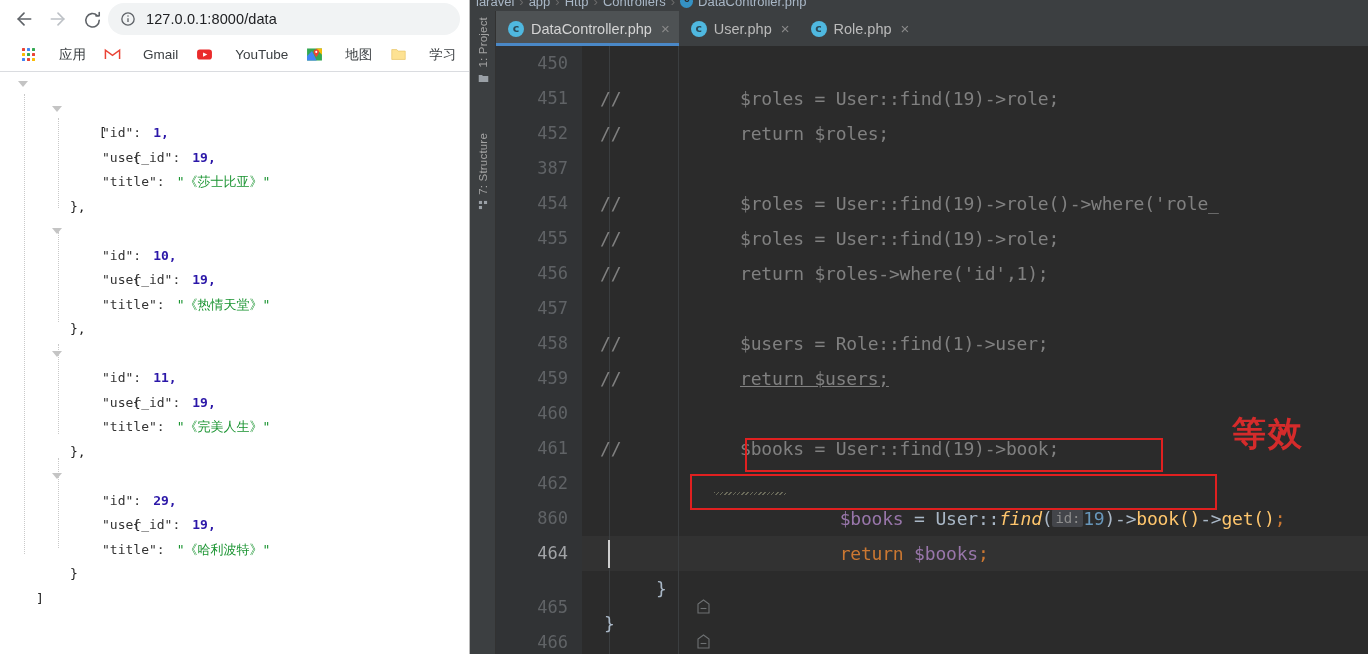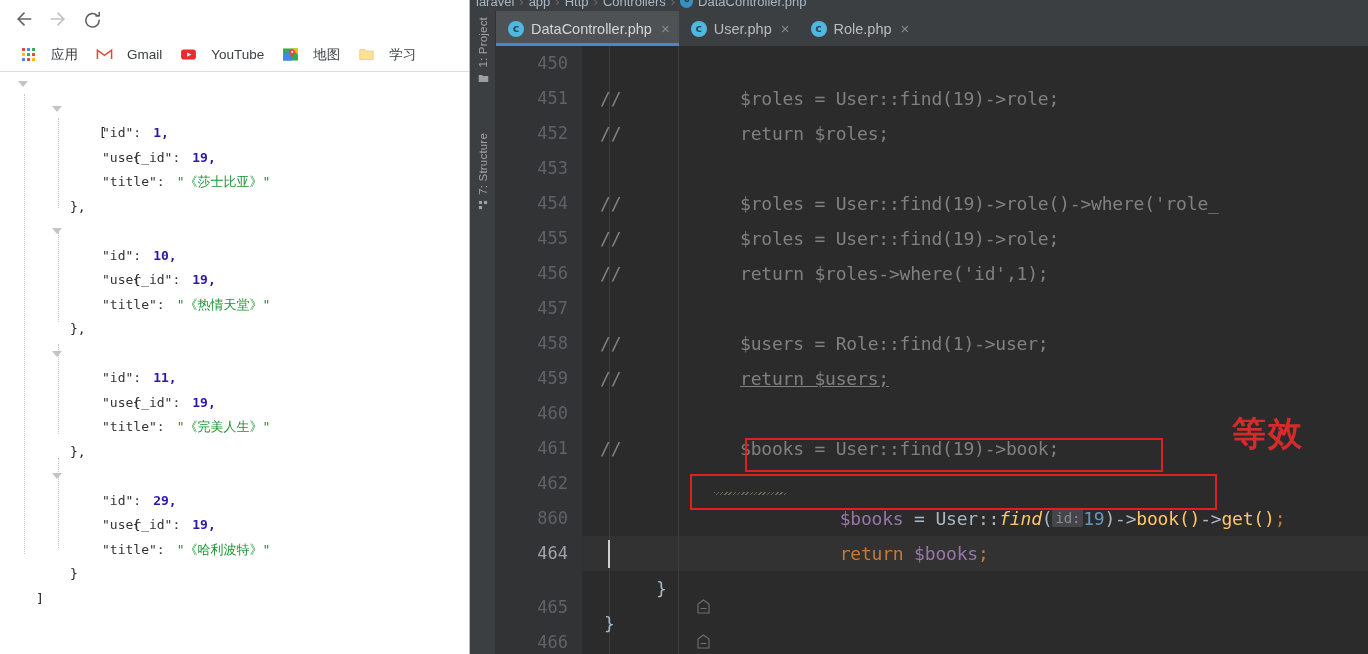--- a/index.html
+++ b/index.html
@@ -45,21 +45,21 @@
   .omnibox .url {
     font-size: 14.5px; color: #202124; letter-spacing: .1px;
     white-space: nowrap; overflow: hidden;
   }
 
   .bookmarks {
     position: absolute; left: 0; top: 38px; width: 470px; height: 34px;
     display: flex; align-items: center; padding-left: 12px; gap: 2px;
     border-bottom: 1px solid #dadce0; background: #fff;
   }
-  .bm { display: flex; align-items: center; gap: 14px; padding: 4px 8px; border-radius: 4px; }
+  .bm { display: flex; align-items: center; gap: 22px; padding: 4px 8px; border-radius: 4px; }
   .bm-label { font-size: 13.5px; color: #3c4043; white-space: nowrap; }
   .bm-ic { width: 17px; height: 17px; flex: none; display: block; }
 
   
   .grid-ic { display: grid; grid-template-columns: repeat(3,3px); grid-template-rows: repeat(3,3px); gap: 2px; width: 13px; height: 13px; }
   .grid-ic i { display: block; width: 3px; height: 3px; border-radius: .5px; }
 
   .viewer {
     position: absolute; left: 0; top: 72px; width: 470px; height: 582px;
     background: #fff; overflow: hidden;
@@ -215,20 +215,30 @@
             </svg>
         </div>
         <div class="nav-btn">
           <svg width="19" height="19" viewBox="0 0 24 24" fill="none" stroke="currentColor" stroke-width="2" stroke-linecap="round" stroke-linejoin="round">
               <path d="M20.5 13a8.5 8.5 0 1 1-2.6-6.1"></path>
               <polyline points="20.5 3.2 20.5 7.4 16.3 7.4"></polyline>
             </svg>
         </div>
       </div>
 
+      <div class="omnibox">
+        <span class="info-ic">
+          <svg width="16" height="16" viewBox="0 0 24 24" fill="none" stroke="currentColor" stroke-width="2">
+              <circle cx="12" cy="12" r="9.2"></circle>
+              <line x1="12" y1="11" x2="12" y2="16.5"></line>
+              <circle cx="12" cy="7.6" r="1.1" fill="currentColor" stroke="none"></circle>
+            </svg>
+        </span>
+        <span class="url">127.0.0.1:8000/data</span>
+      </div>
     </div>
 
     <div class="bookmarks">
       <div class="bm">
         <span class="bm-ic" style="display:flex;align-items:center;justify-content:center;">
           <span class="grid-ic">
             <i style="background:#ea4335"></i>
               <i style="background:#4285f4"></i>
               <i style="background:#34a853"></i>
             <i style="background:#fbbc05"></i>
@@ -396,21 +406,21 @@
     </div>
 
     <div class="editor">
 
       <div class="cur-row" style="position:absolute;left:0;top:490px;width:872px;height:35px;"></div>
 
       <div class="gutter">
         <div class="cline"><span class="lnum">450</span></div>
         <div class="cline"><span class="lnum">451</span></div>
         <div class="cline"><span class="lnum">452</span></div>
-        <div class="cline"><span class="lnum">453</span></div>
+        <div class="cline"><span class="lnum">387</span></div>
         <div class="cline"><span class="lnum">454</span></div>
         <div class="cline"><span class="lnum">455</span></div>
         <div class="cline"><span class="lnum">456</span></div>
         <div class="cline"><span class="lnum">457</span></div>
         <div class="cline"><span class="lnum">458</span></div>
         <div class="cline"><span class="lnum">459</span></div>
         <div class="cline"><span class="lnum">460</span></div>
         <div class="cline"><span class="lnum">461</span></div>
         <div class="cline"><span class="lnum">462</span></div>
         <div class="cline"><span class="lnum">860</span></div>

